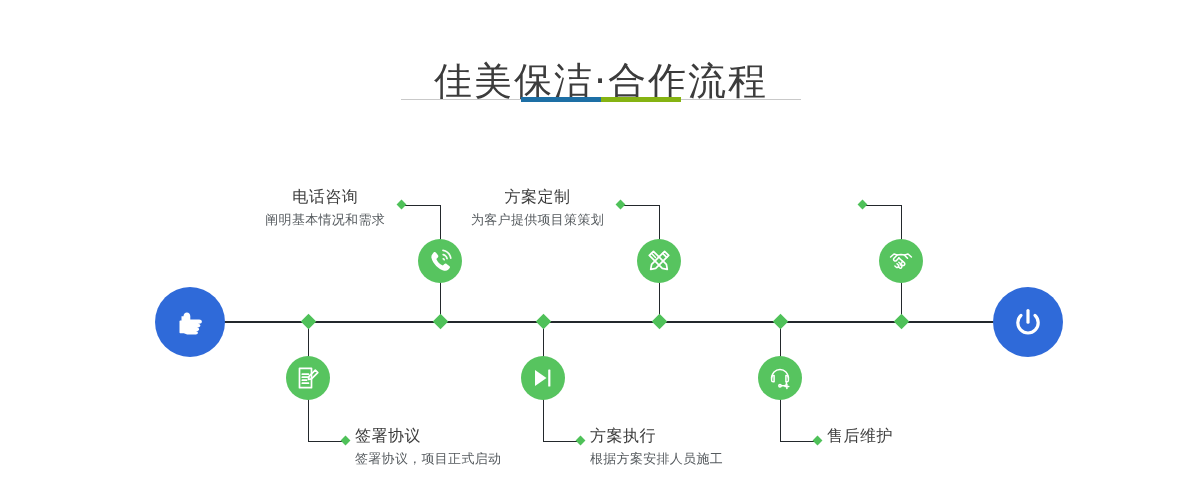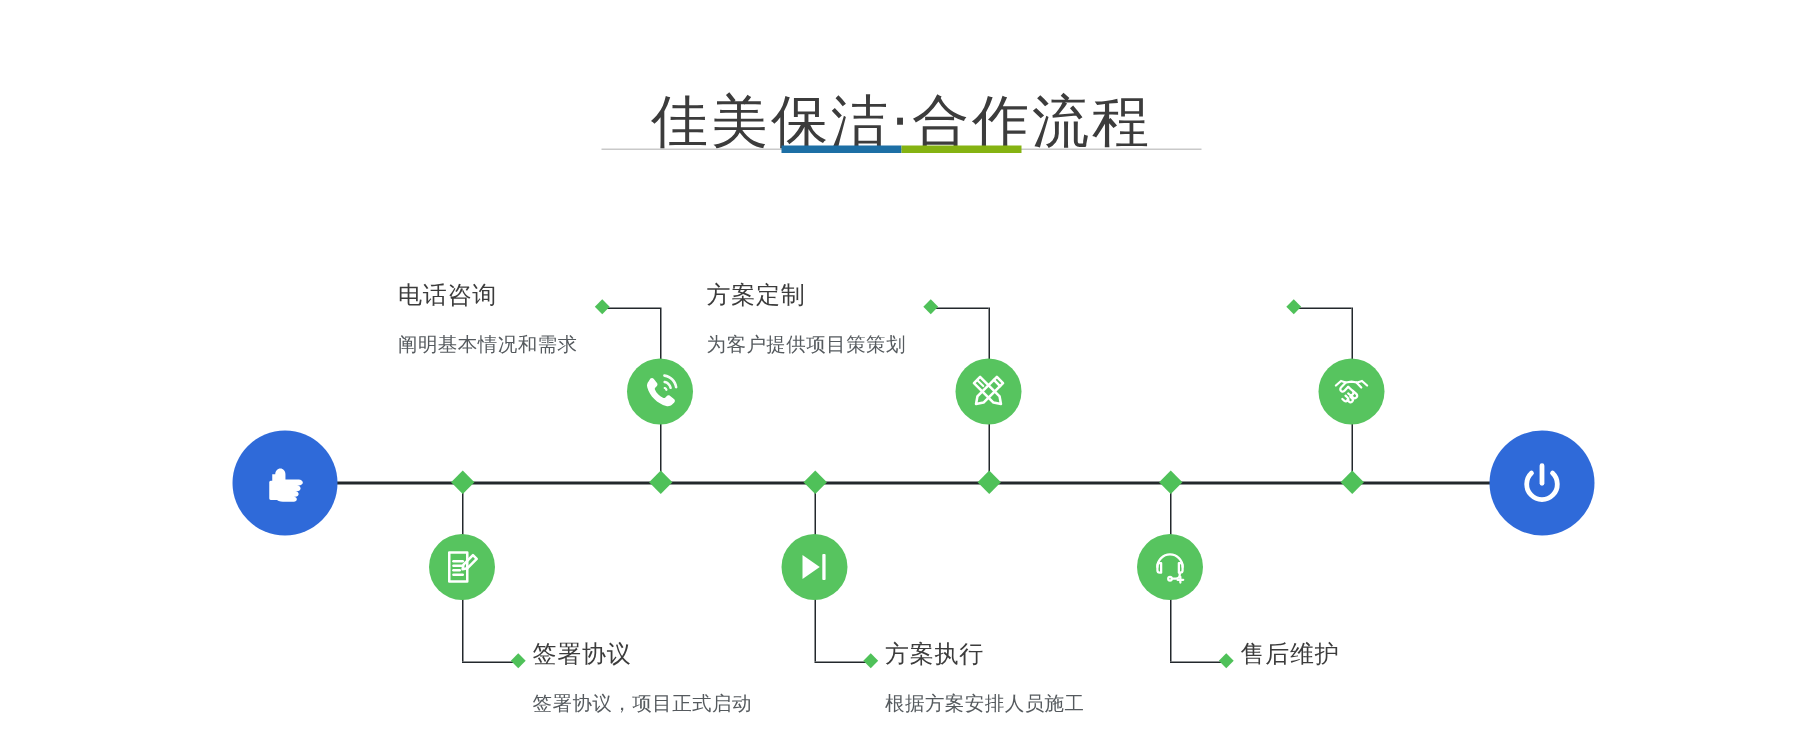--- a/index.html
+++ b/index.html
@@ -150,23 +150,23 @@
     font-size: 16px;
     color: #3c3c3c;
     line-height: 22px;
     letter-spacing: 0.5px;
   }
   .node-label .desc {
     font-size: 13px;
     color: #555a5e;
     line-height: 22px;
     letter-spacing: 0.3px;
-    margin-top: 12px;
-  }
-  .node-label.align-right { text-align: left; }
+    margin-top: 1px;
+  }
+  .node-label.align-right { text-align: center; }
   .node-label.align-left  { text-align: left; }
 </style>
 </head>
 <body>
 
 <div id="header">
   <div id="main-title">佳美保洁·合作流程</div>
   <div id="divider">
     <div class="rule"></div>
     <div class="seg-blue"></div>

